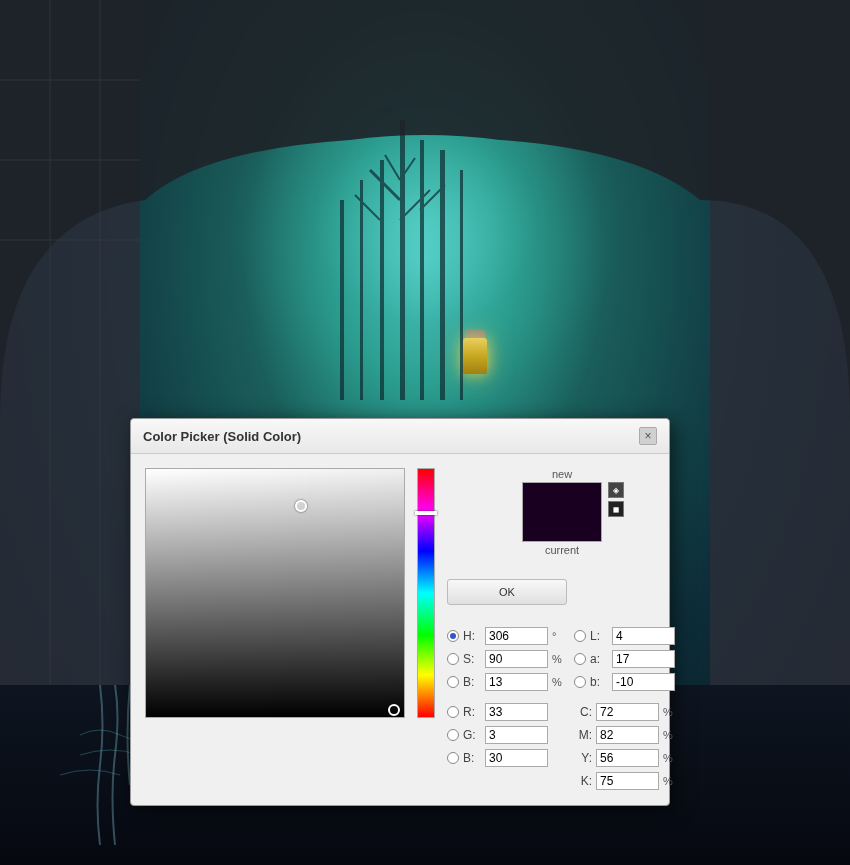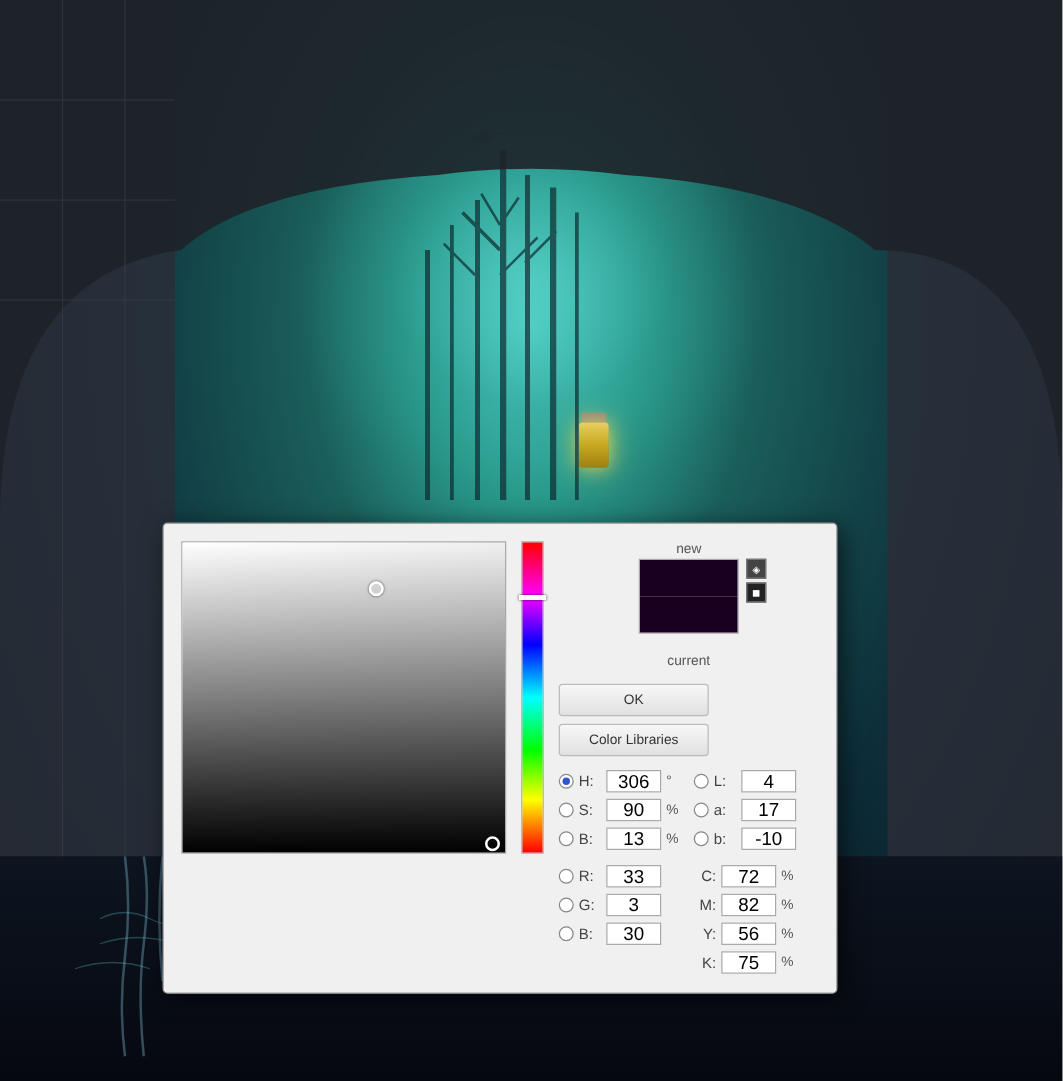--- a/index.html
+++ b/index.html
@@ -192,21 +192,21 @@
       background: transparent;
       border: 2px solid white;
       pointer-events: none;
       box-shadow: 0 0 2px rgba(0,0,0,0.8);
     }
 
     
     #right-panel {
       display: flex;
       flex-direction: column;
-      gap: 6px;
+      gap: 17px;
       flex: 1;
     }
 
     
     #color-preview-area {
       display: flex;
       flex-direction: column;
       align-items: center;
       margin-bottom: 4px;
     }
@@ -239,21 +239,21 @@
       bottom: 0; left: 0;
       width: 100%;
       height: 50%;
       background: #1a0020;
     }
 
     #color-preview-label-current {
       font-size: 11px;
       color: #555;
       align-self: center;
-      margin-top: 16px;
+      margin-top: 2px;
     }
 
     
     #color-values {
       display: flex;
       gap: 8px;
       margin-top: 4px;
     }
 
     #left-values, #right-values {
@@ -289,39 +289,39 @@
       background: #3355cc;
     }
 
     .value-label {
       color: #444;
       font-size: 12px;
       width: 18px;
     }
 
     .value-input {
-      width: 44px;
+      width: 63px;
       height: 18px;
       border: 1px solid #aaa;
       background: white;
       padding: 1px 3px;
-      font-size: 15px;
-      text-align: center;
+      font-size: 12px;
+      text-align: left;
     }
 
     .value-unit {
       color: #555;
       font-size: 11px;
       width: 14px;
     }
 
     
     #buttons-area {
       display: flex;
-      flex-direction: column;
+      flex-direction: row;
       gap: 6px;
       align-items: stretch;
       margin-top: 2px;
     }
 
     .full-btn {
       width: 120px;
       height: 26px;
       background: linear-gradient(to bottom, #f8f8f8, #e0e0e0);
       border: 1px solid #bbb;
@@ -409,20 +409,24 @@
       <path d="M100,0 Q105,40 100,80 Q95,120 100,160"></path>
       <path d="M115,0 Q120,30 115,70 Q110,110 115,160"></path>
       <path d="M130,0 Q125,50 130,100"></path>
     </g>
   </svg>
 </div>
 
 <div id="dialog-container">
   <div id="color-picker-dialog">
 
+    <div id="dialog-titlebar">
+      <span id="dialog-title">Color Picker (Solid Color)</span>
+      <div id="close-btn">×</div>
+    </div>
 
     <div id="dialog-body">
 
       <div id="color-gradient">
         <div id="gradient-hue-base"></div>
         <div id="gradient-saturation"></div>
         <div id="gradient-brightness"></div>
 
         <div class="color-picker-circle" style="left: 60%; top: 15%;"></div>
         <div class="color-picker-circle" style="left: 96%; top: 97%;"></div>
@@ -446,21 +450,20 @@
             <div style="position:absolute;right:-22px;top:0;display:flex;flex-direction:column;gap:3px;">
               <div style="width:16px;height:16px;background:#444;border:1px solid #777;display:flex;align-items:center;justify-content:center;font-size:8px;color:white;">◈</div>
               <div style="width:16px;height:16px;background:#222;border:1px solid #777;display:flex;align-items:center;justify-content:center;font-size:8px;color:white;">◼</div>
             </div>
           </div>
           <span id="color-preview-label-current">current</span>
         </div>
 
         <div id="buttons-area">
           <button class="full-btn">OK</button>
-          <button class="full-btn">Color Libraries</button>
         </div>
 
         <div id="color-values">
 
           <div id="left-values">
 
             <div class="value-row">
               <div class="radio-btn selected"></div>
               <span class="value-label">H:</span>
               <input class="value-input" type="text" value="306" style="">

